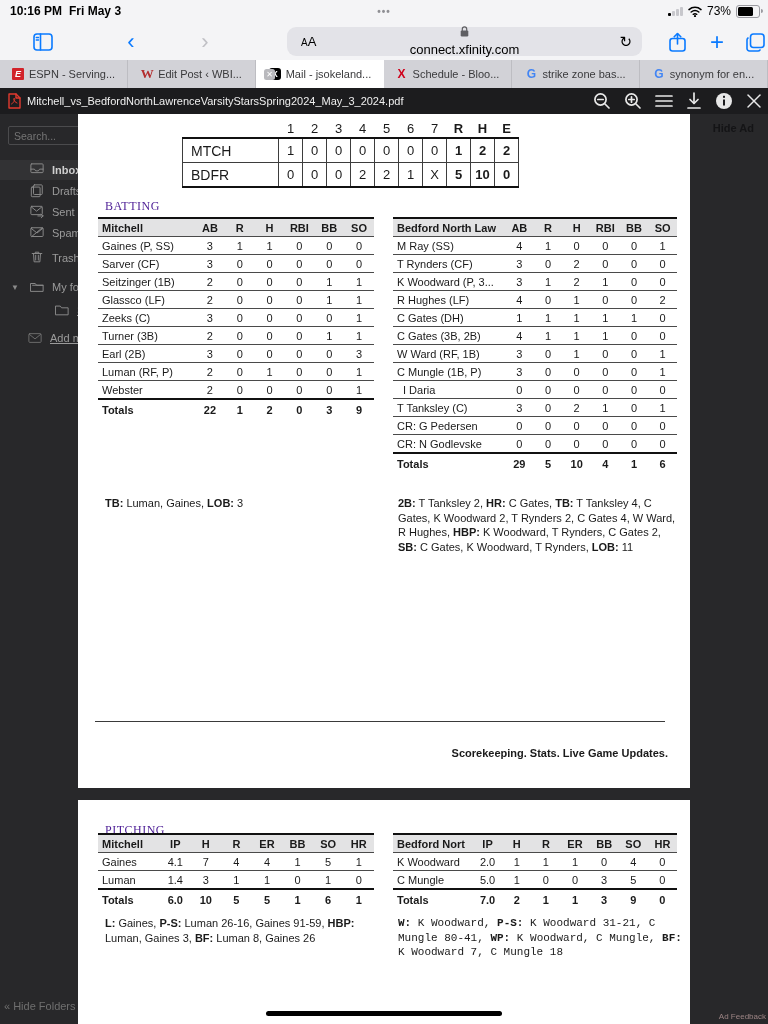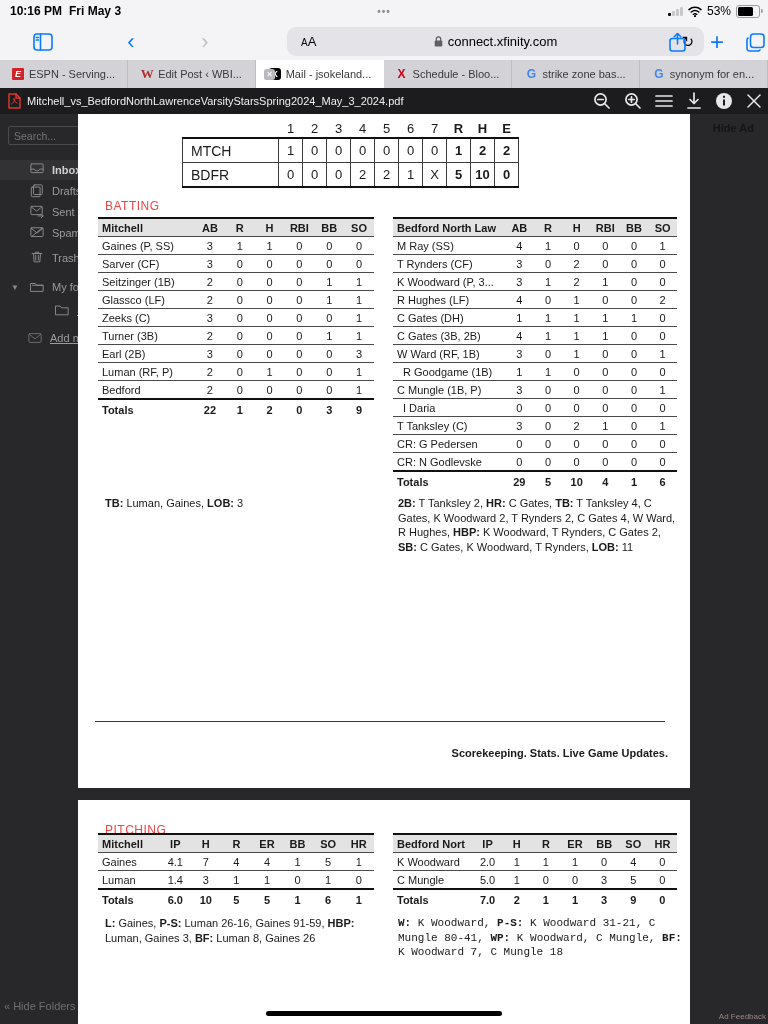--- a/index.html
+++ b/index.html
@@ -16,25 +16,25 @@
   .signal i:nth-child(1){height:3px;background:#000;}
   .signal i:nth-child(2){height:5px;}
   .signal i:nth-child(3){height:7px;}
   .signal i:nth-child(4){height:9px;}
   .battery{position:relative;width:22px;height:11px;border:1px solid #9a9aa0;border-radius:3px;}
   .battery b{position:absolute;left:1px;top:1px;bottom:1px;width:70%;background:#000;border-radius:1.5px;}
   .battery:after{content:"";position:absolute;right:-3.5px;top:3px;width:2px;height:4px;background:#9a9aa0;border-radius:0 2px 2px 0;}
   
   .toolbar{position:absolute;top:22px;left:0;width:768px;height:38px;background:#f4f4f6;}
   .tb-icon{position:absolute;top:7px;width:26px;height:26px;display:flex;align-items:center;justify-content:center;color:#0a7aff;}
-  .addr{position:absolute;left:287px;top:5px;width:417px;height:29px;background:#e3e3e8;border-radius:9px;
+  .addr{position:absolute;left:287px;top:5px;width:355px;height:29px;background:#e3e3e8;border-radius:9px;
         display:flex;align-items:center;font-size:13px;color:#000;}
   .addr .aa{position:absolute;left:14px;font-size:13px;color:#000;}
   .addr .aa span:first-child{font-size:10px;}
-  .addr .center{margin:0 auto;display:flex;align-items:center;gap:5px;}
+  .addr .center{margin:0 auto;display:flex;align-items:center;gap:5px;flex-direction:column;}
   .addr .reload{position:absolute;right:10px;color:#000;font-size:15px;}
   
   .tabbar{position:absolute;top:60px;left:0;width:768px;height:28px;background:#d2d2d7;display:flex;}
   .tab{position:relative;width:128px;height:28px;display:flex;align-items:center;justify-content:center;gap:5px;
        font-size:11px;color:#3a3a3c;border-right:1px solid #bdbdc2;box-sizing:border-box;overflow:hidden;white-space:nowrap;}
   .tab.active{background:#fff;border-right:none;}
   .tab .close{position:absolute;left:8px;width:11px;height:11px;background:#b9b9bd;color:#fff;border-radius:2.5px;
               font-size:8px;line-height:11px;text-align:center;}
   .favicon{width:12px;height:12px;display:inline-flex;align-items:center;justify-content:center;flex:none;
            font-size:10px;font-weight:700;}
@@ -71,21 +71,21 @@
   #page2{top:686px;height:224px;}
   
   .linescore{position:absolute;left:104px;top:6px;border-collapse:collapse;table-layout:fixed;text-align:center;}
   .linescore th{font-weight:400;font-size:13px;height:17px;padding:0;}
   .linescore th.bld,.linescore td.bld{font-weight:700;}
   .linescore td{border:1px solid #3d3d3d;font-size:13px;height:23px;padding:0;}
   .linescore td.lbl{text-align:left;padding-left:8px;font-size:14px;}
   .linescore tbody{border-top:2px solid #111;border-bottom:2px solid #111;}
   .ls-colL{width:96px;} .ls-col{width:24px;}
   
-  .sec-label{position:absolute;font-size:12px;letter-spacing:.5px;color:#ef4444;}
+  .sec-label{position:absolute;font-size:12px;letter-spacing:.5px;color:#4c1d95;font-family:Liberation Serif, serif;}
   .stat{position:absolute;border-collapse:collapse;table-layout:fixed;font-size:11px;}
   .stat th{background:#e3e3e4;font-weight:700;height:15px;padding:1px 0;text-align:center;}
   .stat th.nm{text-align:left;padding-left:4px;white-space:nowrap;overflow:hidden;}
   .stat thead{border-top:2px solid #111;border-bottom:1px solid #4a4a4a;}
   .stat td{height:17px;padding:0;text-align:center;border-bottom:1px solid #4a4a4a;}
   .stat td.nm{text-align:left;padding-left:4px;white-space:nowrap;overflow:hidden;}
   .stat td.ind{padding-left:10px;}
   .stat tfoot td{font-weight:700;border-top:1px solid #111;border-bottom:none;height:19px;}
   .stat tfoot{border-top:2px solid #111;}
   
@@ -110,21 +110,21 @@
       <span class="signal">
           <i></i>
           <i></i>
           <i></i>
           <i></i>
         </span>
       <svg width="14" height="11" viewBox="0 0 14 11">
         <path d="M1 3.6 A9 9 0 0 1 13 3.6 M3.2 6 A6 6 0 0 1 10.8 6 M5.3 8.3 A3 3 0 0 1 8.7 8.3" fill="none" stroke="#000" stroke-width="1.5"></path>
         <circle cx="7" cy="10" r="1.1" fill="#000"></circle>
       </svg>
-      <span style="font-weight:400;">53%</span>
+      <span style="font-weight:400;">73%</span>
       <span class="battery">
           <b></b>
         </span>
     </div>
   </div>
 
   <div class="toolbar">
     <span class="tb-icon" style="left:30px;">
       <svg width="20" height="18" viewBox="0 0 20 18">
           <rect x="1" y="1" width="18" height="16" rx="3" fill="none" stroke="#0a7aff" stroke-width="1.6"></rect>
@@ -445,21 +445,21 @@
             <tr>
               <td class="nm">Luman (RF, P)</td>
               <td>2</td>
               <td>0</td>
               <td>1</td>
               <td>0</td>
               <td>0</td>
               <td>1</td>
             </tr>
             <tr>
-              <td class="nm">Bedford</td>
+              <td class="nm">Webster</td>
               <td>2</td>
               <td>0</td>
               <td>0</td>
               <td>0</td>
               <td>0</td>
               <td>1</td>
             </tr>
           </tbody>
           <tfoot>
             <tr>
@@ -551,29 +551,20 @@
               <td>0</td>
             </tr>
             <tr>
               <td class="nm">W Ward (RF, 1B)</td>
               <td>3</td>
               <td>0</td>
               <td>1</td>
               <td>0</td>
               <td>0</td>
               <td>1</td>
-            </tr>
-            <tr>
-              <td class="nm ind">R Goodgame (1B)</td>
-              <td>1</td>
-              <td>1</td>
-              <td>0</td>
-              <td>0</td>
-              <td>0</td>
-              <td>0</td>
             </tr>
             <tr>
               <td class="nm">C Mungle (1B, P)</td>
               <td>3</td>
               <td>0</td>
               <td>0</td>
               <td>0</td>
               <td>0</td>
               <td>1</td>
             </tr>

